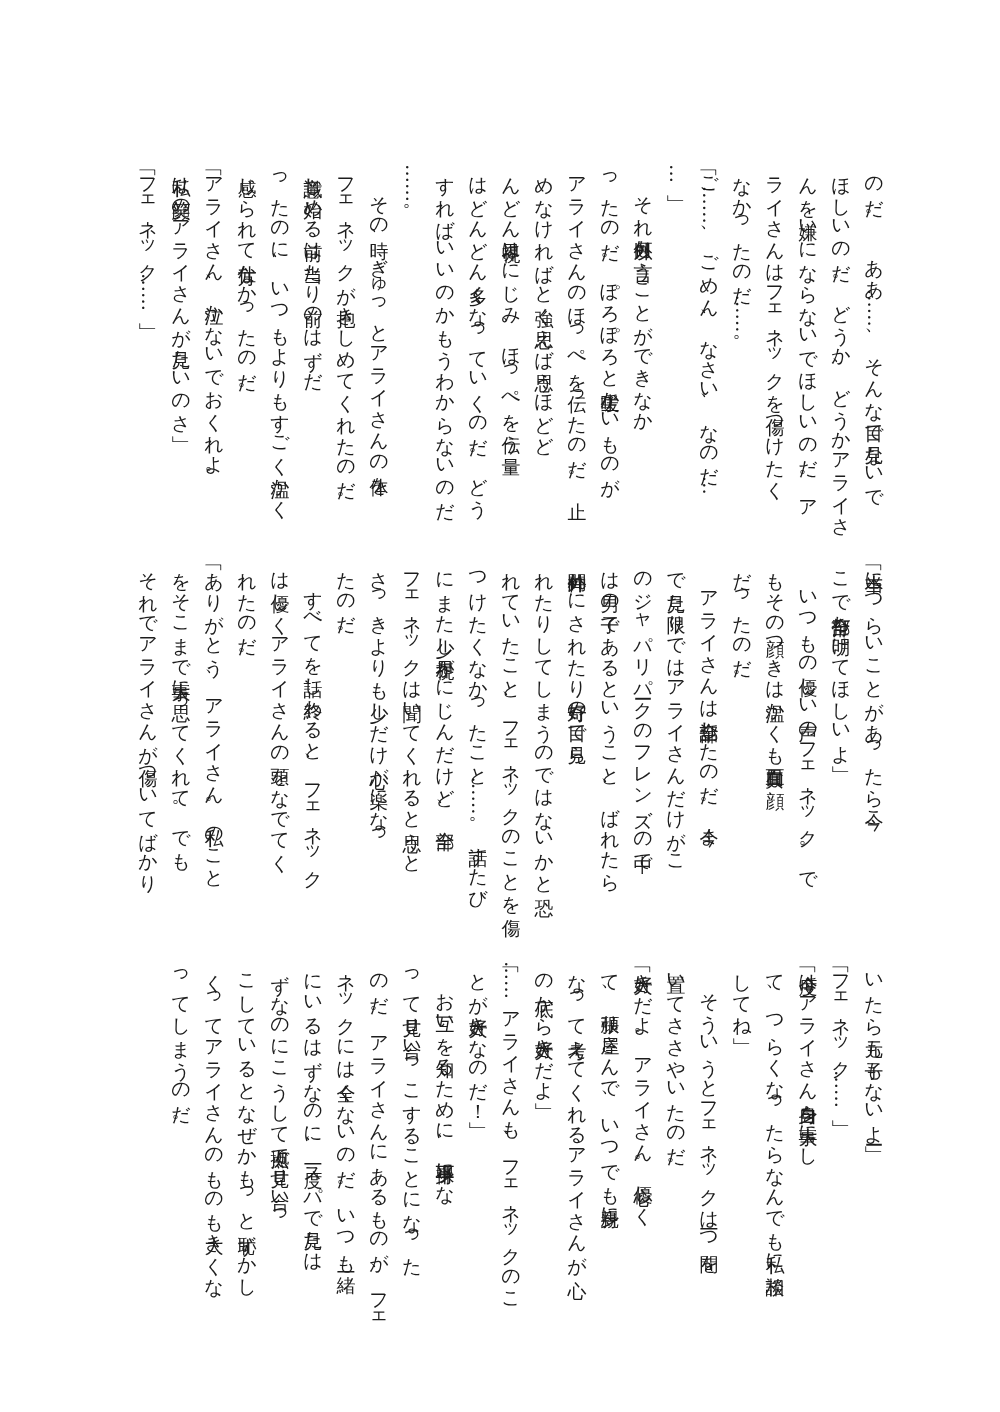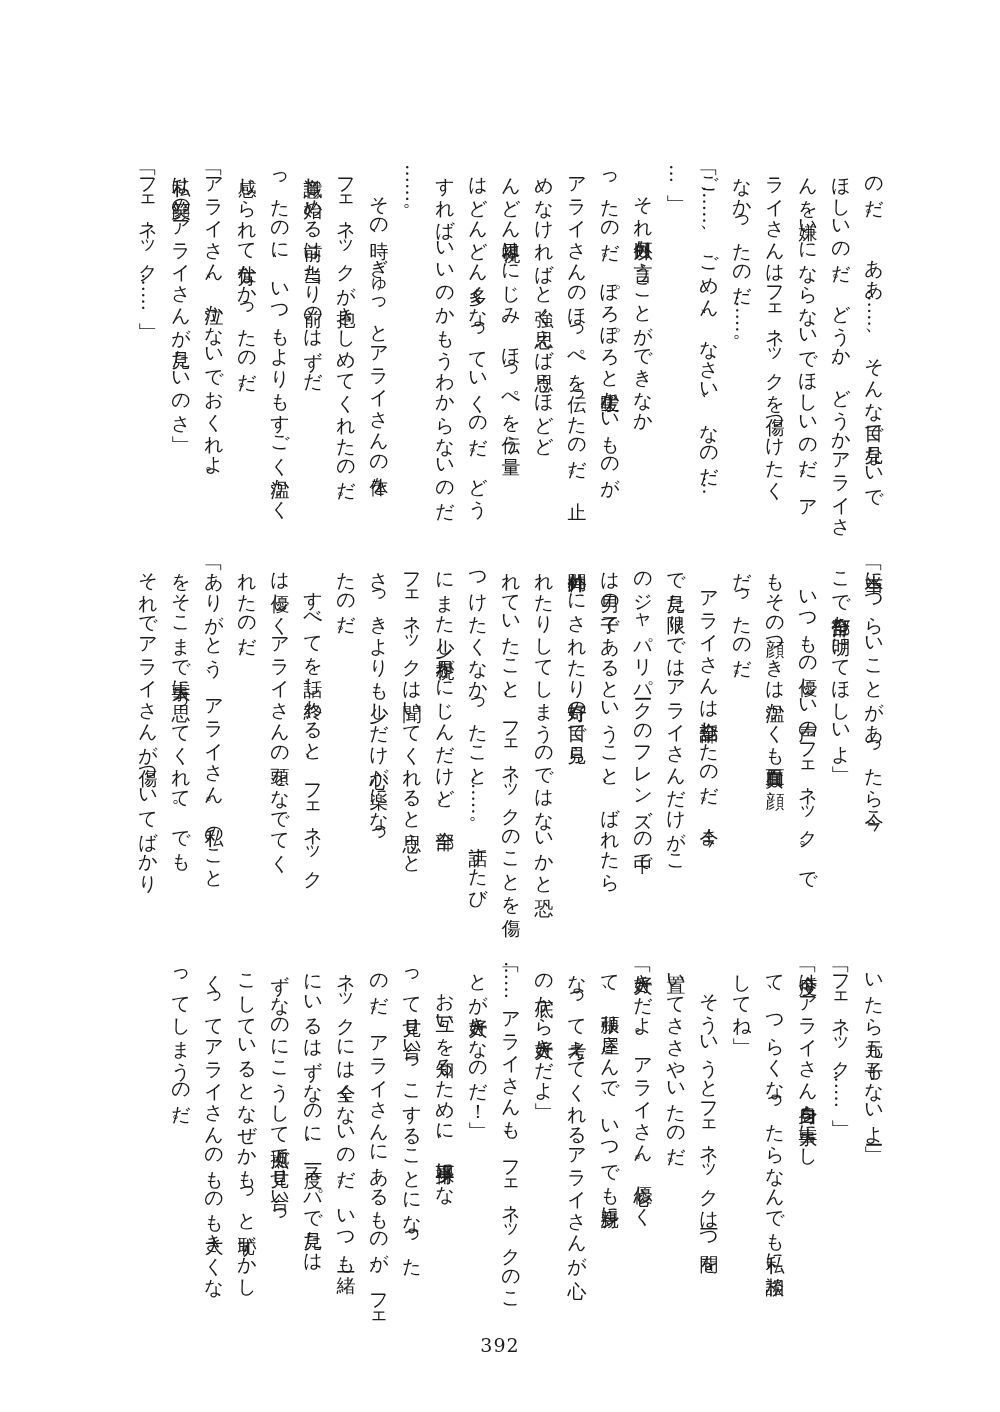--- a/index.html
+++ b/index.html
@@ -111,14 +111,13 @@
       <p class="tline">　お互いを知るために、下半身裸にな</p>
       <p class="tline">って見せ合いっこすることになった</p>
       <p class="tline">のだ。アライさんにあるものが、フェ</p>
       <p class="tline">ネックには全くないのだ。いつも一緒</p>
       <p class="tline">にいるはずなのに、一度スパで見たは</p>
       <p class="tline">ずなのにこうして拠点で見せ合いっ</p>
       <p class="tline">こしているとなぜかもっと恥ずかし</p>
       <p class="tline">くってアライさんのものも大きくな</p>
       <p class="tline">ってしまうのだ。</p>
     </div>
-  <div class="page-number">392</div>
 </div>
 
 </body></html>

